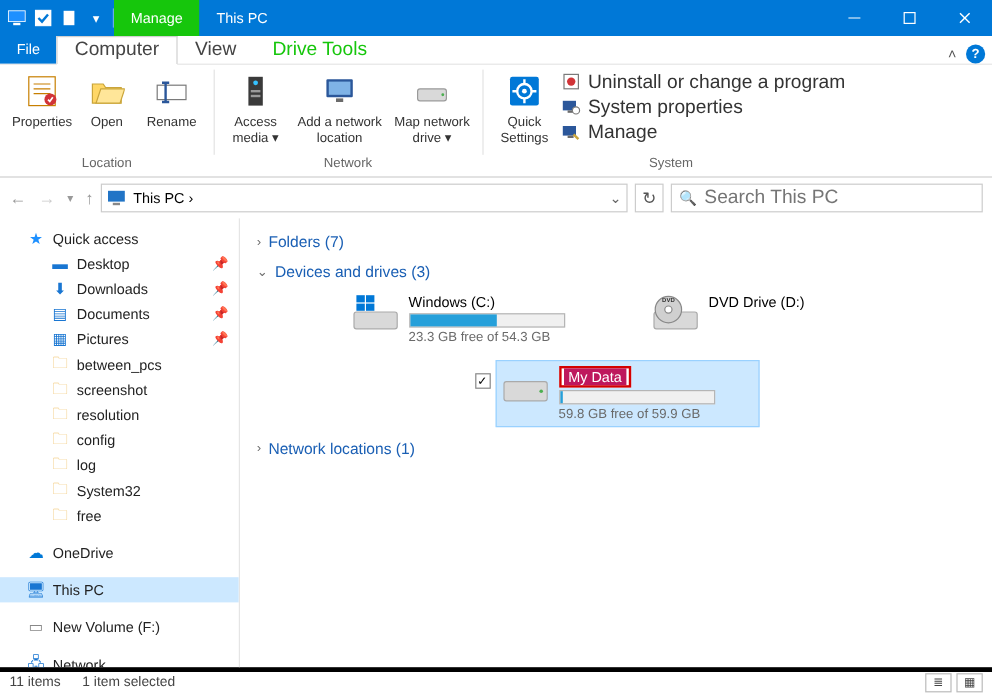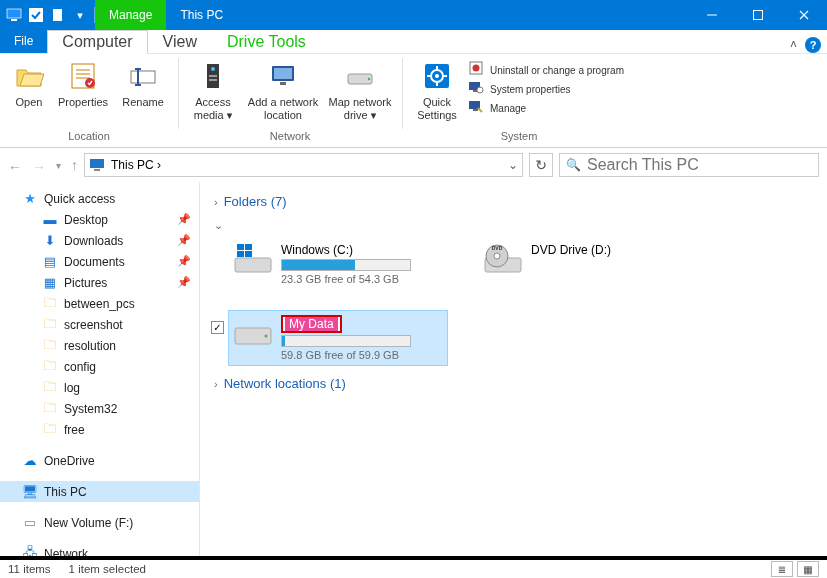--- a/index.html
+++ b/index.html
@@ -28,21 +28,21 @@
 .ribbon { height:94px; background:#fff; display:flex; border-bottom:1px solid #d0d0d0; }
 .ribbon-group { display:flex; flex-direction:column; align-items:center; padding:2px 6px 0 6px; position:relative;}
 .ribbon-group + .ribbon-group::before { content:""; position:absolute; left:0; top:4px; bottom:18px; width:1px; background:#e3e3e3;}
 .ribbon-buttons { display:flex; flex:1; gap:2px; align-items:flex-start; }
 .rbtn { display:flex; flex-direction:column; align-items:center; width:58px; padding:4px 2px 0 2px; text-align:center; font-size:11px; line-height:13px; color:#333;}
 .rbtn.narrow { width:46px; }
 .rbtn-icon { width:32px; height:32px; margin-bottom:4px; display:flex; align-items:center; justify-content:center; font-size:22px;}
 .rbtn-label { min-height:26px; }
 .group-label { font-size:11px; color:#666; height:15px; margin-bottom:2px;}
 .ribbon-stack { display:flex; flex-direction:column; gap:3px; padding-top:4px; padding-right:6px;}
-.ribbon-stack-row { display:flex; align-items:flex-end; gap:6px; font-size:10px; color:#333;}
+.ribbon-stack-row { display:flex; align-items:flex-start; gap:6px; font-size:16px; color:#333;}
 .ribbon-stack-row .sicon { width:16px; height:16px; display:flex; align-items:center; justify-content:center; font-size:14px;}
 
 
 .navbar { height:34px; display:flex; align-items:center; gap:6px; padding:4px 8px 4px 8px;}
 .nav-arrows { display:flex; align-items:center; gap:10px; color:#999; font-size:14px;}
 .nav-arrows span { cursor:default; }
 .addr { flex:1; height:24px; border:1px solid #ccc; display:flex; align-items:center; padding:0 4px; gap:6px;}
 .addr-ico { width:16px; height:16px; display:flex; align-items:center; justify-content:center;}
 .addr-text { font-size:12px;text-align:center; }
 .addr-refresh { width:24px; height:24px; border:1px solid #ccc; display:flex; align-items:center; justify-content:center; font-size:14px; color:#555;}
@@ -57,32 +57,32 @@
 .side-item.selected { background:#cce8ff; }
 .side-ico { width:16px; height:16px; display:flex; align-items:center; justify-content:center; font-size:13px;}
 .side-gap { height:10px; }
 .pin { margin-left:auto; color:#9a9a9a; font-size:11px; display:none;}
 .side-item.pinned .pin { display:block; }
 
 
 .content { flex:1; padding:8px 10px 8px 10px; overflow:auto;}
 .group-head { display:flex; align-items:center; gap:6px; color:#1a5fb4; font-size:13px; padding:4px 0 6px 4px; cursor:default;}
 .group-head .chev { font-size:11px; color:#6b6b6b;}
-.drives { display:flex; flex-wrap:wrap; gap:20px 30px; padding-left:18px;}
+.drives { display:flex; flex-wrap:wrap; gap:8px 30px; padding-left:18px;justify-content:center;}
 .drive { display:flex; align-items:flex-start; gap:8px; width:220px; padding:4px; position:relative; border:1px solid transparent;}
 .drive.selected { background:#cce8ff; border-color:#99d1ff;}
 .drive-check { position:absolute; left:-18px; top:10px; width:13px; height:13px; border:1px solid #888; display:flex; align-items:center; justify-content:center; font-size:10px; background:#fff;}
 .drive-icon { width:40px; height:32px; display:flex; align-items:center; justify-content:center; font-size:28px;}
 .drive-info { flex:1; display:flex; flex-direction:column; gap:2px; }
 .drive-name { font-size:12px; }
 .drive-bar { width:130px; height:12px; border:1px solid #b5b5b5; background:#f0f0f0; position:relative;}
 .drive-bar-fill { position:absolute; left:0; top:0; bottom:0; background:#26a0da;}
 .drive-free { font-size:11px; color:#6a6a6a;}
 .rename-box { display:inline-block; border:2px solid #d40000; padding:0 2px; background:#fff;}
-.rename-inner { background:#ec4899; color:#fff; padding:0 4px; font-size:12px;}
+.rename-inner { background:#be185d; color:#fff; padding:0 4px; font-size:12px;}
 
 
 .statusbar { height:22px; border-top:4px solid #000000; display:flex; align-items:center; padding:0 8px; font-size:11.5px; color:#444; gap:18px;}
 .statusbar-right { margin-left:auto; display:flex; gap:4px;}
 .view-toggle { width:22px; height:16px; border:1px solid #bbb; display:flex; align-items:center; justify-content:center; font-size:10px;}
 
 svg { display:block; }
 </style>
 </head>
 <body>
@@ -138,39 +138,39 @@
   <div class="tab" style="color:#16c60c;">Drive Tools</div>
   <div class="tabstrip-right">
     <span style="color:#555;font-size:12px;">˄</span>
     <span class="help-circle">?</span>
   </div>
 </div>
 
 <div class="ribbon">
   <div class="ribbon-group">
     <div class="ribbon-buttons">
-      <div class="rbtn narrow">
-        <div class="rbtn-icon">
-            <svg width="30" height="30" viewBox="0 0 30 30">
-              <path d="M3 9 h9 l2 3 h13 v13 H3 Z" fill="#ffd766" stroke="#caa53b"></path>
-              <path d="M6 25 L10 13 H30 L26 25 Z" fill="#ffe699" stroke="#caa53b"></path>
-            </svg>
-          </div>
-        <div class="rbtn-label">Open</div>
-      </div>
       <div class="rbtn">
         <div class="rbtn-icon">
             <svg width="30" height="30" viewBox="0 0 30 30">
               <rect x="4" y="3" width="22" height="24" fill="#fff" stroke="#c77f00"></rect>
               <path d="M8 9h14M8 13h14M8 17h14" stroke="#c77f00"></path>
               <circle cx="22" cy="22" r="5" fill="#d13438"></circle>
               <path d="M20 22l1.5 1.5L24 20" stroke="#fff" stroke-width="1.4" fill="none"></path>
             </svg>
           </div>
         <div class="rbtn-label">Properties</div>
+      </div>
+      <div class="rbtn narrow">
+        <div class="rbtn-icon">
+            <svg width="30" height="30" viewBox="0 0 30 30">
+              <path d="M3 9 h9 l2 3 h13 v13 H3 Z" fill="#ffd766" stroke="#caa53b"></path>
+              <path d="M6 25 L10 13 H30 L26 25 Z" fill="#ffe699" stroke="#caa53b"></path>
+            </svg>
+          </div>
+        <div class="rbtn-label">Open</div>
       </div>
       <div class="rbtn">
         <div class="rbtn-icon">
             <svg width="30" height="30" viewBox="0 0 30 30">
               <rect x="3" y="10" width="24" height="12" fill="#fff" stroke="#7a7a7a"></rect>
               <line x1="10" y1="8" x2="10" y2="24" stroke="#2b579a" stroke-width="2"></line>
               <line x1="7" y1="8" x2="13" y2="8" stroke="#2b579a" stroke-width="2"></line>
               <line x1="7" y1="24" x2="13" y2="24" stroke="#2b579a" stroke-width="2"></line>
             </svg>
           </div>
@@ -371,20 +371,21 @@
   </div>
 
   <div class="content">
     <div class="group-head">
       <span class="chev">›</span>
       <span>Folders (7)</span>
     </div>
 
     <div class="group-head">
       <span class="chev">⌄</span>
+      <span>Devices and drives (3)</span>
     </div>
     <div class="drives">
       <div class="drive">
         <div class="drive-icon">
             <svg width="40" height="34" viewBox="0 0 40 34">
               <rect x="2" y="16" width="36" height="14" rx="2" fill="#d9d9d9" stroke="#aaa"></rect>
               <g fill="#0078d7">
                 <rect x="4" y="2" width="7" height="6"></rect>
                 <rect x="12" y="2" width="7" height="6"></rect>
                 <rect x="4" y="9" width="7" height="6"></rect>

